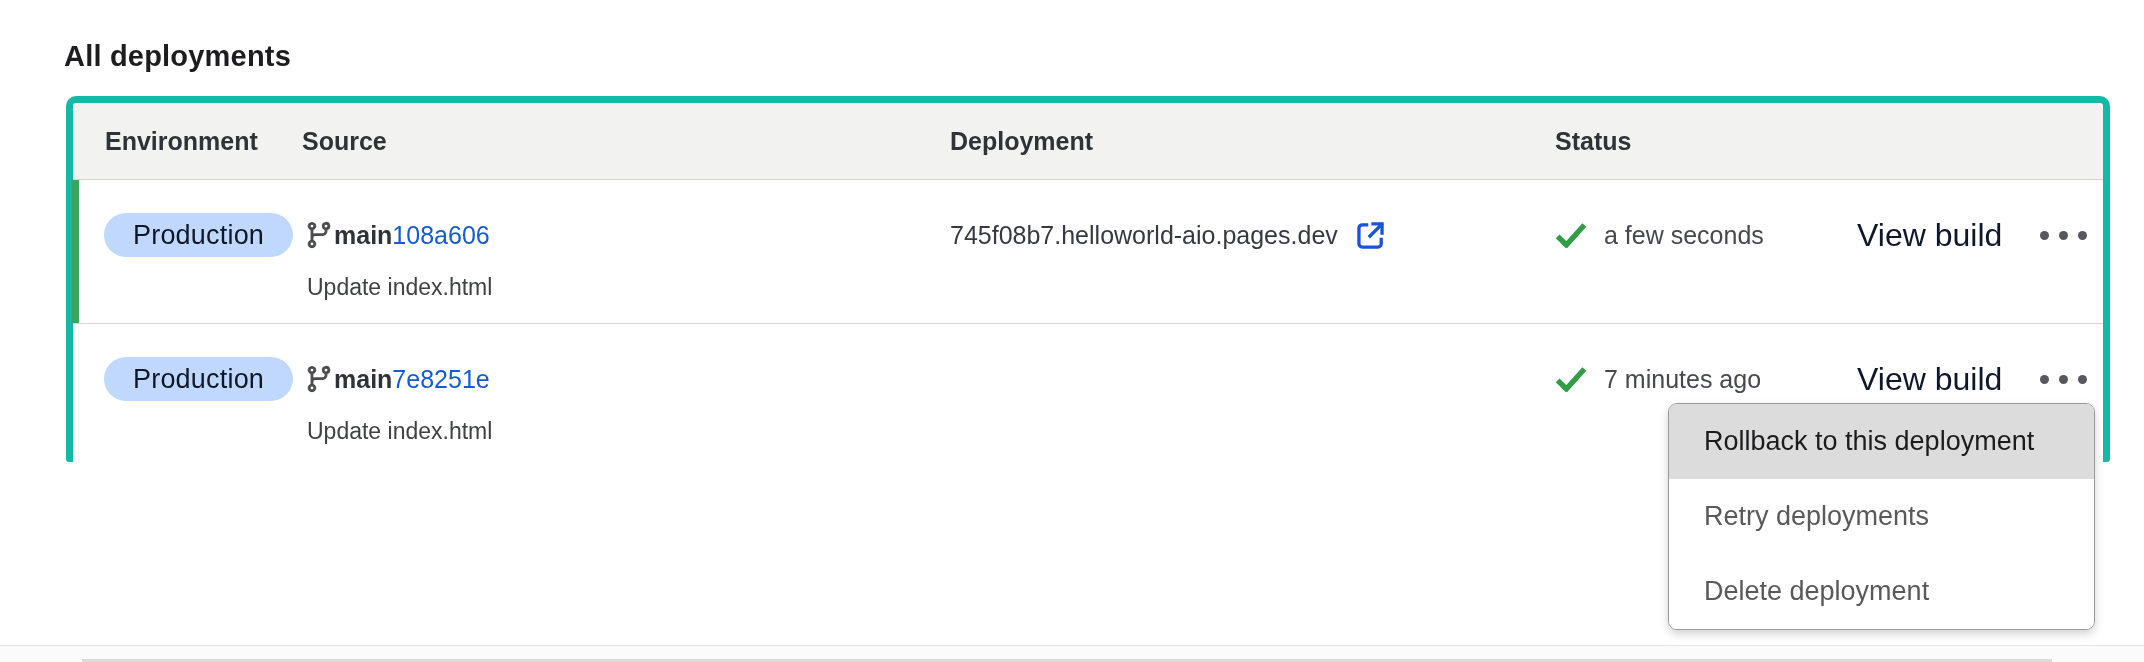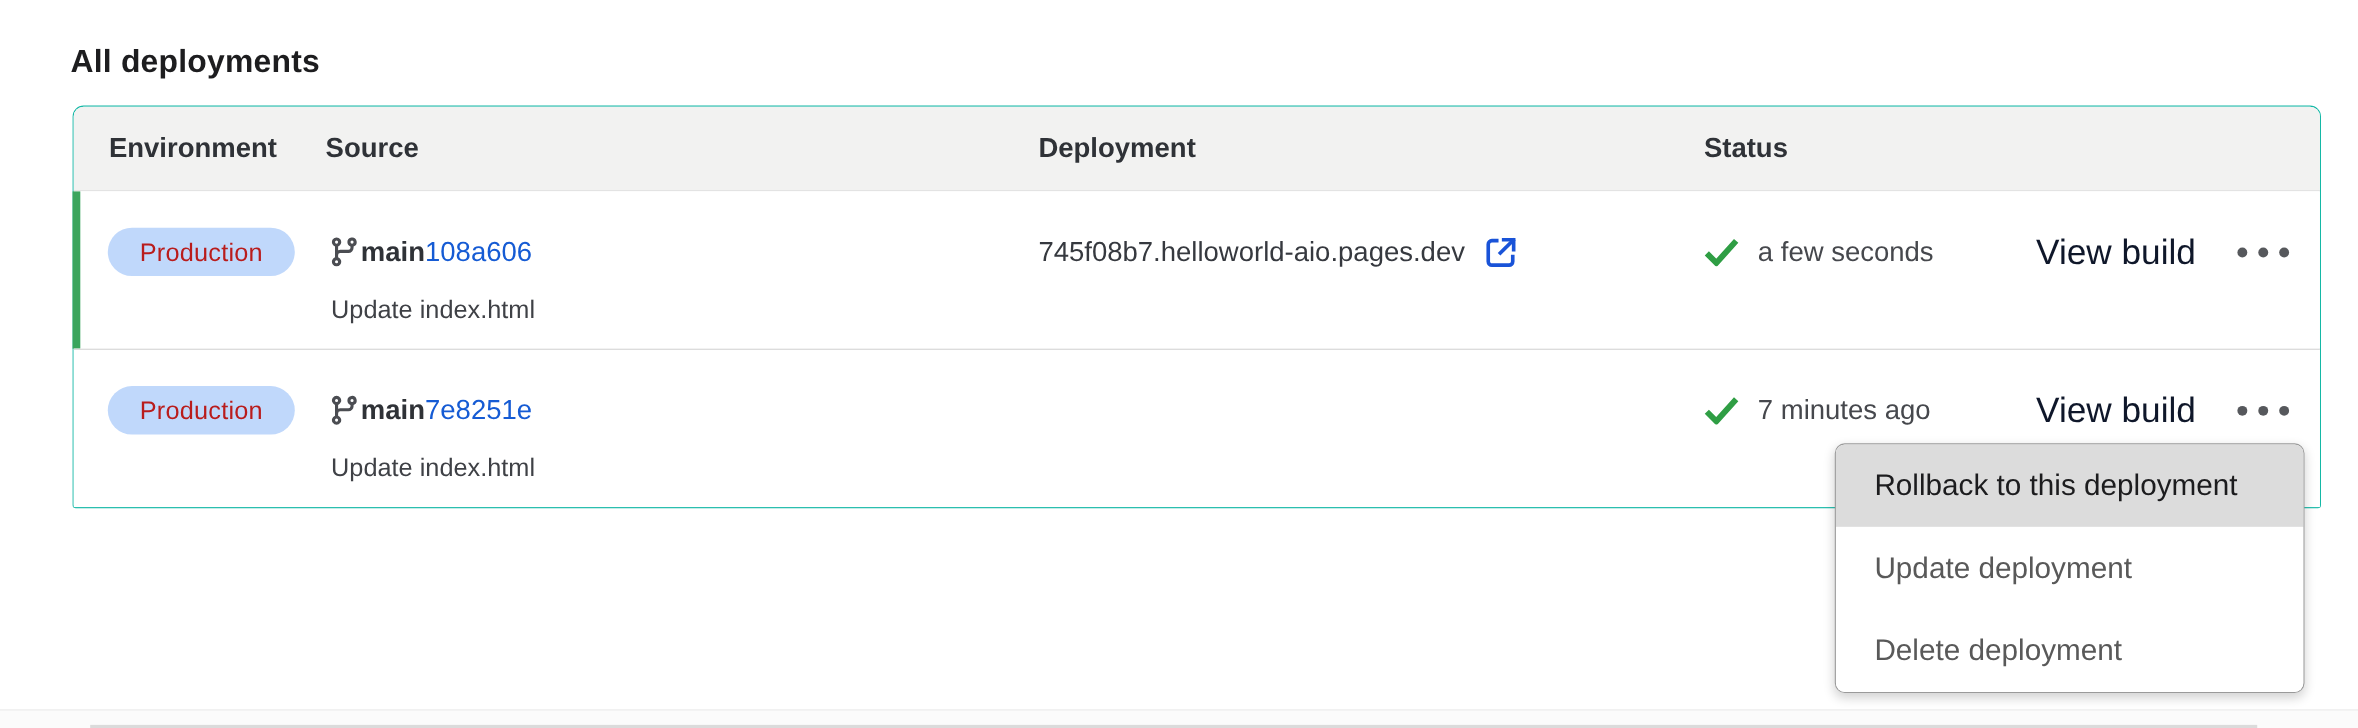--- a/index.html
+++ b/index.html
@@ -12,21 +12,21 @@
 
   .page-title {
     position:absolute; left:64px; top:20px;
     font-size:29px; font-weight:600; color:#1d1d1f; letter-spacing:.2px;margin-top:20px;
   }
 
   
   .deploy-table {
     position:absolute; left:66px; top:96px; width:2044px; height:366px;
     box-sizing:border-box; background:#fff;
-    border:1px solid #14b8a6; border-radius:10px 10px 3px 3px;
+    border:7px solid #14b8a6; border-radius:10px 10px 3px 3px;
   }
   .thead {
     position:relative; height:76px; background:#f2f2f1;
     border-bottom:1px solid #d4d4d4; border-radius:9px 9px 0 0;
   }
   .th {
     position:absolute; top:0; height:76px; display:flex; align-items:center;
     font-size:25px; font-weight:700; color:#2f3237;
   }
   .th-env   { left:32px; }
@@ -37,22 +37,22 @@
   .row { position:relative; height:143px; background:#fff; }
   .row + .row { border-top:1px solid #d4d4d4; }
   .row.current::before {
     content:""; position:absolute; left:-1px; top:0; bottom:0; width:7px;
     background:#3BA55D;
   }
 
   .badge {
     position:absolute; left:31px; top:33px; height:44px; padding:0 29px;
     display:flex; align-items:center;
-    background:#C0D8FB; color:#b91c1c; border-radius:22px;
-    font-size:23px; font-weight:500; letter-spacing:.2px;text-align:center;
+    background:#C0D8FB; color:#0f172a; border-radius:22px;
+    font-size:27px; font-weight:500; letter-spacing:.2px;text-align:center;
   }
 
   .line1 {
     position:absolute; top:33px; height:44px;
     display:flex; align-items:center;
   }
   .src-line { left:231px; }
   .branch-name { font-size:25px; font-weight:700; color:#2f3237; }
   .commit-link { font-size:25px; color:#155BD4; cursor:pointer; text-decoration:none; }
   .commit-msg {
@@ -186,19 +186,19 @@
     <button class="dots-btn">
       <span class="dot"></span>
       <span class="dot"></span>
       <span class="dot"></span>
     </button>
   </div>
 </div>
 
 <div class="context-menu">
   <div class="menu-item highlighted">Rollback to this deployment</div>
-  <div class="menu-item">Update deployment</div>
+  <div class="menu-item">Retry deployments</div>
   <div class="menu-item">Delete deployment</div>
 </div>
 
 <div class="bottom-divider"></div>
 <div class="bottom-strip"></div>
 <div class="bottom-edge"></div>
 
 </body></html>

